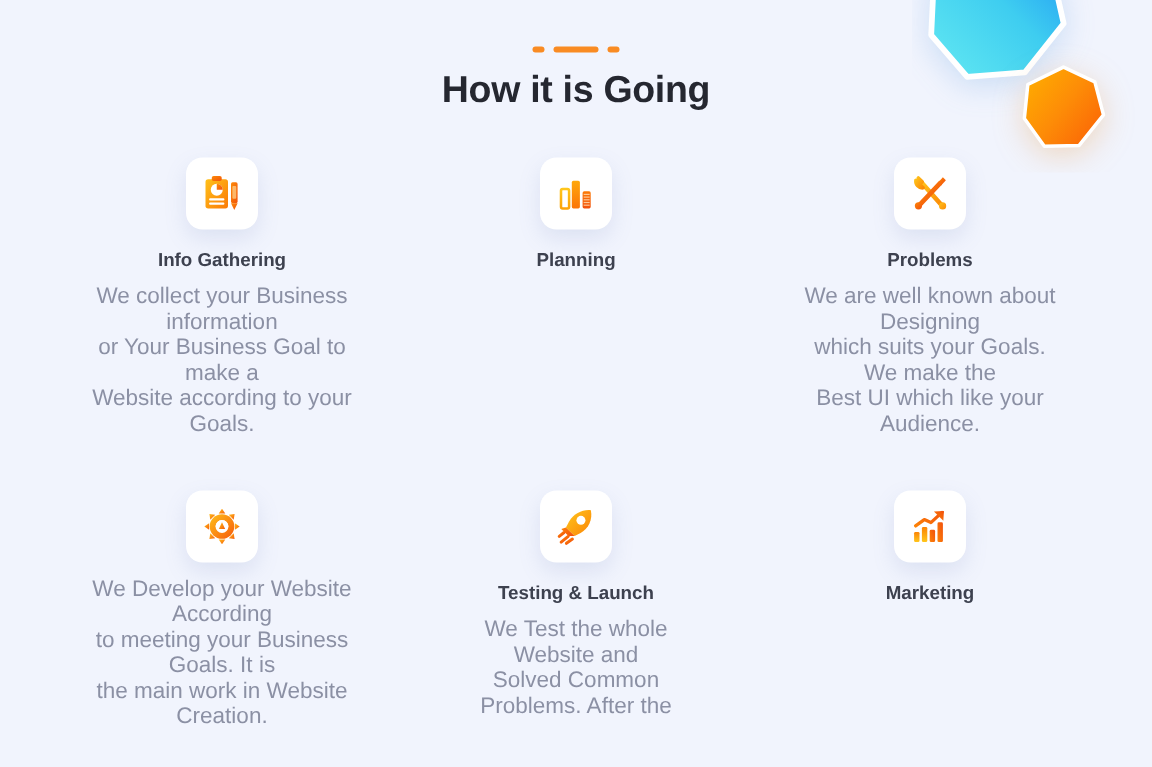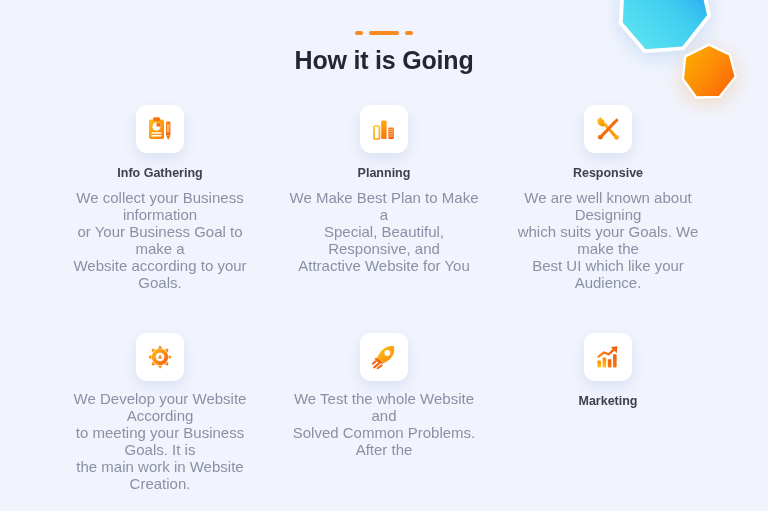--- a/index.html
+++ b/index.html
@@ -81,20 +81,21 @@
     margin-right: auto;
   }
 
   
   .grid {
     margin-top: 30px;
     display: grid;
     grid-template-columns: repeat(3, 1fr);
     row-gap: 42px;
     padding: 0 48px;
+    gap: 36px;
   }
   .card {
     text-align: center;
     padding: 0 12px;
   }
   .icon-box {
     width: 48px;
     height: 48px;
     margin: 0 auto;
     background: #ffffff;
@@ -219,25 +220,20 @@
             <line x1="18.1" y1="13.6" x2="22.1" y2="13.6"></line>
             <line x1="18.1" y1="15.4" x2="22.1" y2="15.4"></line>
             <line x1="18.1" y1="17.2" x2="22.1" y2="17.2"></line>
             <line x1="18.1" y1="19" x2="22.1" y2="19"></line>
             <line x1="18.1" y1="20.8" x2="22.1" y2="20.8"></line>
           </g>
         </svg>
       </span>
     </div>
     <div class="card-title">Planning</div>
-    <div class="card-desc">
-      <span>We Make Best Plan to Make a</span><br>
-      <span>Special, Beautiful, Responsive, and</span><br>
-      <span>Attractive Website for You</span>
-    </div>
   </div>
 
   <div class="card">
     <div class="icon-box">
       <span>
         <svg width="26" height="26" viewBox="0 0 26 26">
           <defs>
             <linearGradient id="i3a" x1="0" y1="0" x2="1" y2="1">
               <stop offset="0%" stop-color="#ffc21b"></stop>
                 <stop offset="100%" stop-color="#fb8a06"></stop>
@@ -253,21 +249,21 @@
           <path d="M5.2 2.6 L7.8 5.2 L6.2 6.8 L3.6 4.2 A4.4 4.4 0 0 0 8.4 9.2 L6.8 7.6" fill="none" stroke="url(#i3a)" stroke-width="2.4" stroke-linejoin="round" stroke-linecap="round"></path>
           <g stroke="url(#i3b)" stroke-width="3.1" stroke-linecap="round" fill="none">
             <line x1="19.6" y1="6.2" x2="6.4" y2="20.2"></line>
           </g>
           <path d="M21.6 2.2 L23.6 4.2 L20.4 7.6 L18.4 5.6 Z" fill="url(#i3b)"></path>
           <circle cx="5.3" cy="21.2" r="2.4" fill="url(#i3b)"></circle>
           <circle cx="21.4" cy="21.3" r="2.4" fill="url(#i3a)"></circle>
         </svg>
       </span>
     </div>
-    <div class="card-title">Responsive</div>
+    <div class="card-title">Problems</div>
     <div class="card-desc">
       <span>We are well known about Designing</span><br>
       <span>which suits your Goals. We make the</span><br>
       <span>Best UI which like your Audience.</span>
     </div>
   </div>
 
   <div class="card">
     <div class="icon-box">
       <span>
@@ -320,20 +316,21 @@
           <circle cx="16.3" cy="8.9" r="3" fill="#ffffff"></circle>
           <path d="M6.3 13.6 L3.2 14.6 L8.0 19.4 L12.1 19.4 Z" fill="url(#i5b)"></path>
           <g stroke="url(#i5b)" stroke-width="2" stroke-linecap="round">
             <line x1="7.8" y1="19.6" x2="3.1" y2="23.4"></line>
             <line x1="10.6" y1="21.4" x2="6.6" y2="24.2"></line>
             <line x1="5.0" y1="17.0" x2="1.8" y2="19.6"></line>
           </g>
         </svg>
       </span>
     </div>
+    <div class="card-title">Testing &amp; Launch</div>
     <div class="card-desc">
       <span>We Test the whole Website and</span><br>
       <span>Solved Common Problems. After the</span><br>
     </div>
   </div>
 
   <div class="card">
     <div class="icon-box">
       <span>
         <svg width="26" height="26" viewBox="0 0 26 26">

